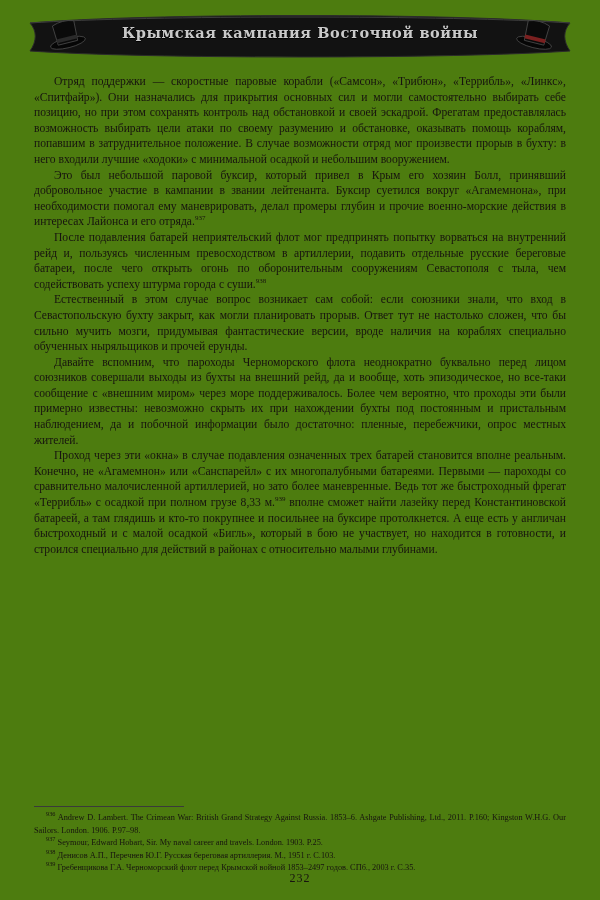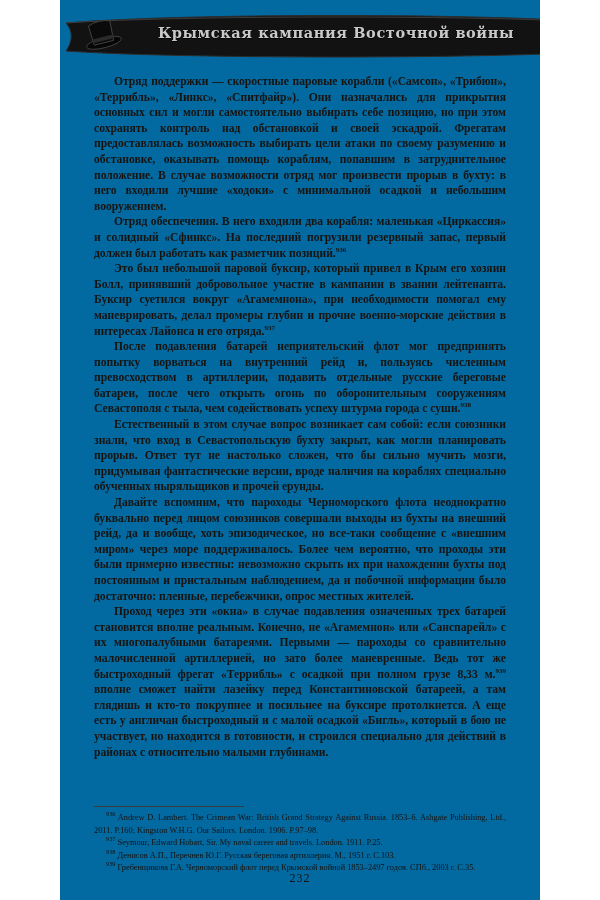--- a/index.html
+++ b/index.html
@@ -1,22 +1,22 @@
 <!DOCTYPE html>
 <html lang="ru"><head>
 <meta charset="utf-8">
 <style>
   html, body { margin: 0; padding: 0; }
   body { background: #ffffff; }
   .sheet {
     position: relative;
-    width: 480px;
+    width: 600px;
     height: 900px;
     margin: 0 auto;
-    background: #0369a1;
+    background: #4d7c0f;
     font-family: "Liberation Serif", serif;
     color: #17130f;
     overflow: hidden;
   }
 
   
   .banner {
     position: relative;
     width: 552px;
     height: 54px;
@@ -34,21 +34,21 @@
     color: #c9c9c9;
     text-shadow: 0 1px 0 #000;
   }
 
   
   .body-text {
     margin: 12px 34px 0 34px;
     font-size: 11.6px;
     line-height: 15.6px;
     text-align: justify;
-    font-weight: 700;
+    font-weight: 400;
   }
   .body-text p { margin: 0; text-indent: 20px; }
   .fnref {
     font-size: 7px;
     line-height: 0;
     vertical-align: super;
   }
 
   
   .fnsep {
@@ -104,31 +104,30 @@
         <ellipse cx="0" cy="8" rx="18" ry="5" fill="#060606" stroke="#4a4a4a" stroke-width="0.8"></ellipse>
         <path d="M-10 8 L-11 -12 Q0 -16 11 -12 L10 8 Z" fill="#0a0a0a" stroke="#4a4a4a" stroke-width="0.8"></path>
         <rect x="-10.5" y="2" width="21" height="4" fill="#7a2020"></rect>
       </g>
     </svg>
     <div class="banner-title">Крымская кампания Восточной войны</div>
   </div>
 
   <div class="body-text">
     <p><span>Отряд поддержки — скоростные паровые корабли («Самсон», «Трибюн», «Террибль», «Линкс», «Спитфайр»). Они назначались для прикрытия основных сил и могли самостоятельно выбирать себе позицию, но при этом сохранять контроль над обстановкой и своей эскадрой. Фрегатам предоставлялась возможность выбирать цели атаки по своему разумению и обстановке, оказывать помощь кораблям, попавшим в затруднительное положение. В случае возможности отряд мог произвести прорыв в бухту: в него входили лучшие «ходоки» с минимальной осадкой и небольшим вооружением.</span><sup class="fnref"></sup><span></span></p>
-    <p><span>Отряд обеспечения. В него входили два корабля: маленькая «Циркассия» и солидный «Сфинкс». На последний погрузили резервный запас, первый должен был работать как разметчик позиций.</span><sup class="fnref">936</sup><span></span></p>
     <p><span>Это был небольшой паровой буксир, который привел в Крым его хозяин Болл, принявший добровольное участие в кампании в звании лейтенанта. Буксир суетился вокруг «Агамемнона», при необходимости помогал ему маневрировать, делал промеры глубин и прочие военно-морские действия в интересах Лайонса и его отряда.</span><sup class="fnref">937</sup><span></span></p>
     <p><span>После подавления батарей неприятельский флот мог предпринять попытку ворваться на внутренний рейд и, пользуясь численным превосходством в артиллерии, подавить отдельные русские береговые батареи, после чего открыть огонь по оборонительным сооружениям Севастополя с тыла, чем содействовать успеху штурма города с суши.</span><sup class="fnref">938</sup><span></span></p>
     <p><span>Естественный в этом случае вопрос возникает сам собой: если союзники знали, что вход в Севастопольскую бухту закрыт, как могли планировать прорыв. Ответ тут не настолько сложен, что бы сильно мучить мозги, придумывая фантастические версии, вроде наличия на кораблях специально обученных ныряльщиков и прочей ерунды.</span><sup class="fnref"></sup><span></span></p>
     <p><span>Давайте вспомним, что пароходы Черноморского флота неоднократно буквально перед лицом союзников совершали выходы из бухты на внешний рейд, да и вообще, хоть эпизодическое, но все-таки сообщение с «внешним миром» через море поддерживалось. Более чем вероятно, что проходы эти были примерно известны: невозможно скрыть их при нахождении бухты под постоянным и пристальным наблюдением, да и побочной информации было достаточно: пленные, перебежчики, опрос местных жителей.</span><sup class="fnref"></sup><span></span></p>
     <p><span>Проход через эти «окна» в случае подавления означенных трех батарей становится вполне реальным. Конечно, не «Агамемнон» или «Санспарейл» с их многопалубными батареями. Первыми — пароходы со сравнительно малочисленной артиллерией, но зато более маневренные. Ведь тот же быстроходный фрегат «Террибль» с осадкой при полном грузе 8,33 м.</span><sup class="fnref">939</sup><span> вполне сможет найти лазейку перед Константиновской батареей, а там глядишь и кто-то покрупнее и посильнее на буксире протолкнется. А еще есть у англичан быстроходный и с малой осадкой «Бигль», который в бою не участвует, но находится в готовности, и строился специально для действий в районах с относительно малыми глубинами.</span></p>
   </div>
 
   <div class="fnsep"></div>
   <div class="footnotes">
     <p><sup>936</sup> <span>Andrew D. Lambert. The Crimean War: British Grand Strategy Against Russia. 1853–6. Ashgate Publishing, Ltd., 2011. P.160; Kingston W.H.G. Our Sailors. London. 1906. P.97–98.</span></p>
-    <p><sup>937</sup> <span>Seymour, Edward Hobart, Sir. My naval career and travels. London. 1911. P.25.</span></p>
+    <p><sup>937</sup> <span>Seymour, Edward Hobart, Sir. My naval career and travels. London. 1903. P.25.</span></p>
     <p><sup>938</sup> <span>Денисов А.П., Перечнев Ю.Г. Русская береговая артиллерия. М., 1951 г. С.103.</span></p>
     <p><sup>939</sup> <span>Гребенщикова Г.А. Черноморский флот перед Крымской войной 1853–2497 годов. СПб., 2003 г. С.35.</span></p>
   </div>
 
   <div class="page-number">232</div>
 
 </div>
 
 </body></html>

